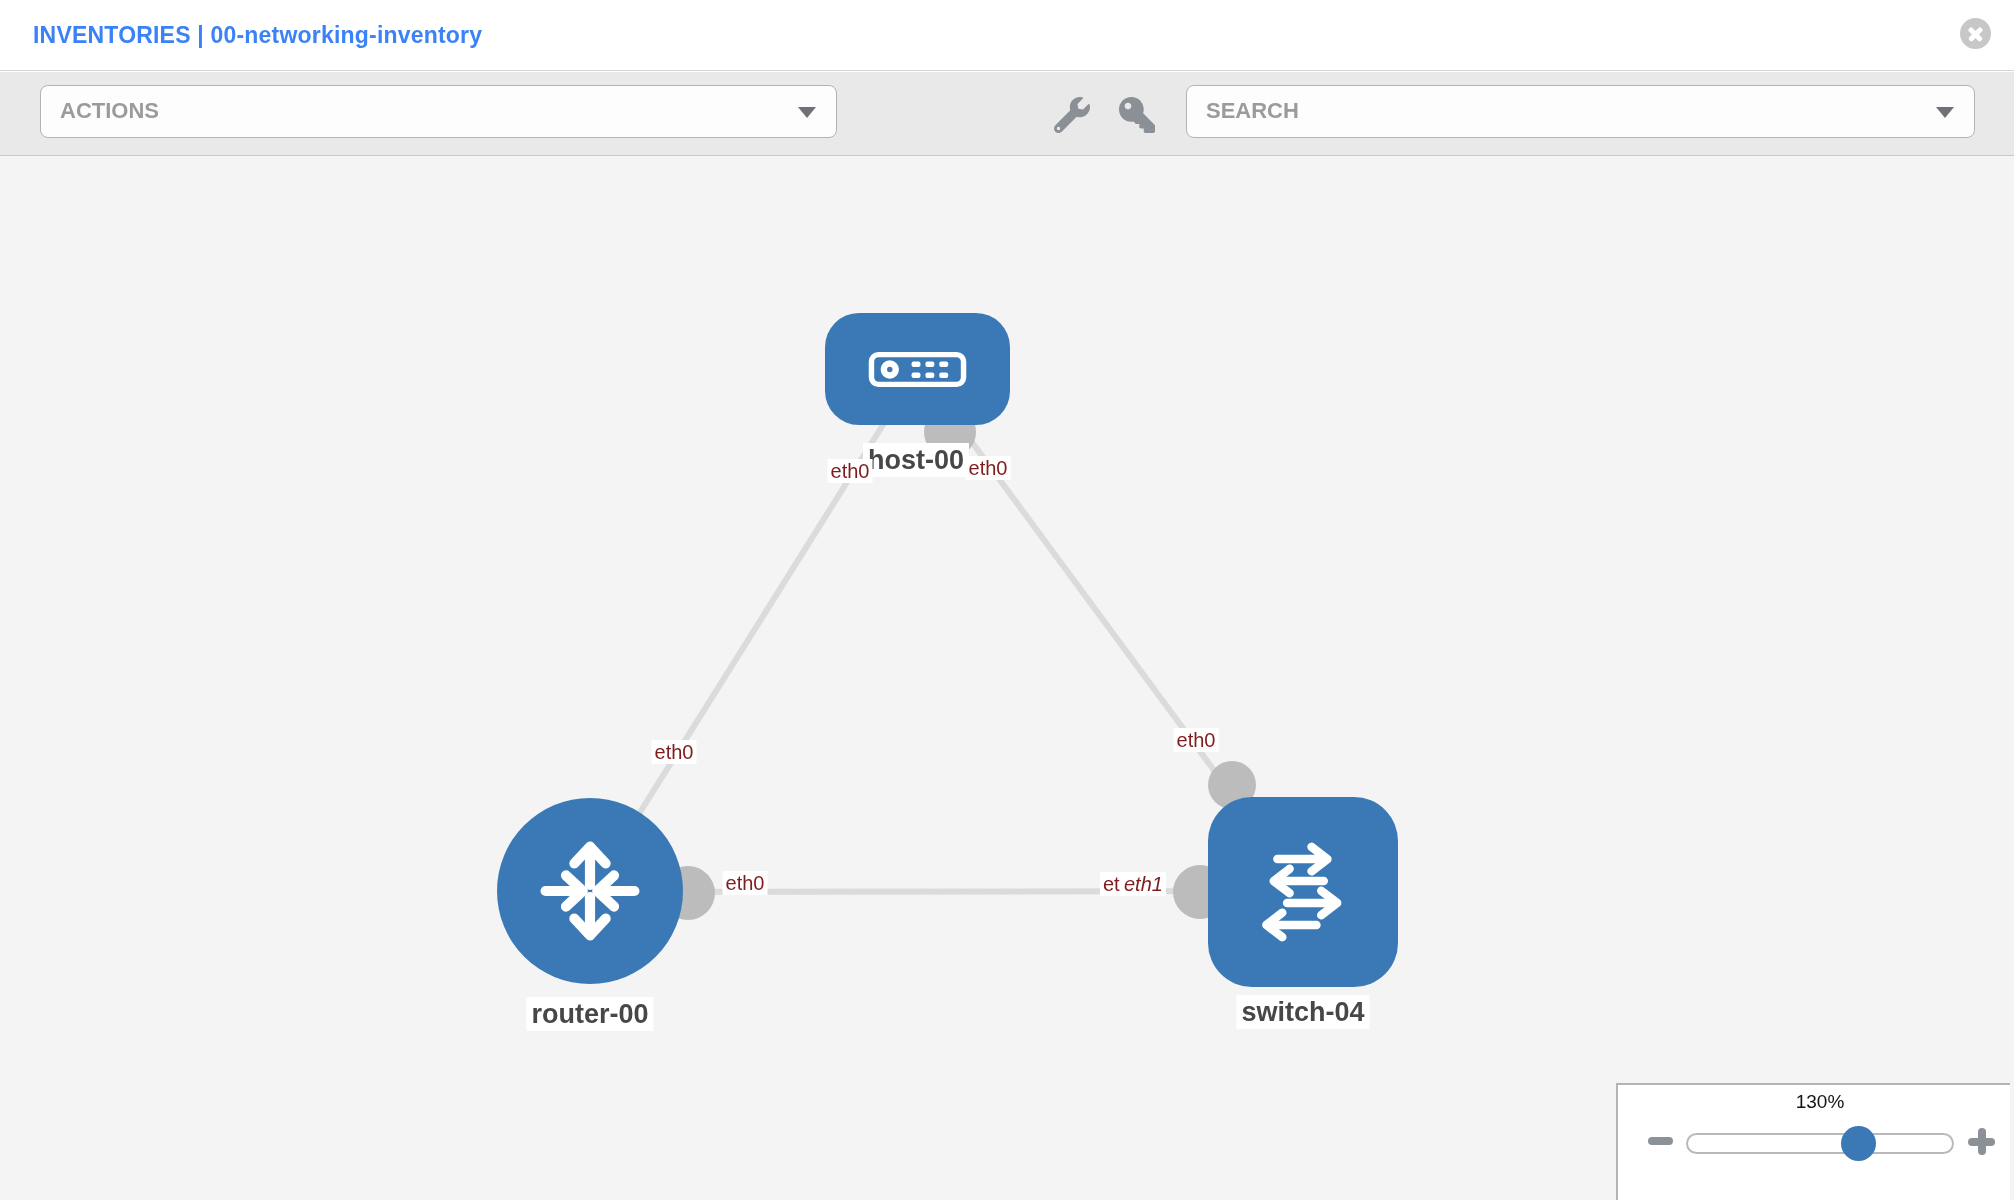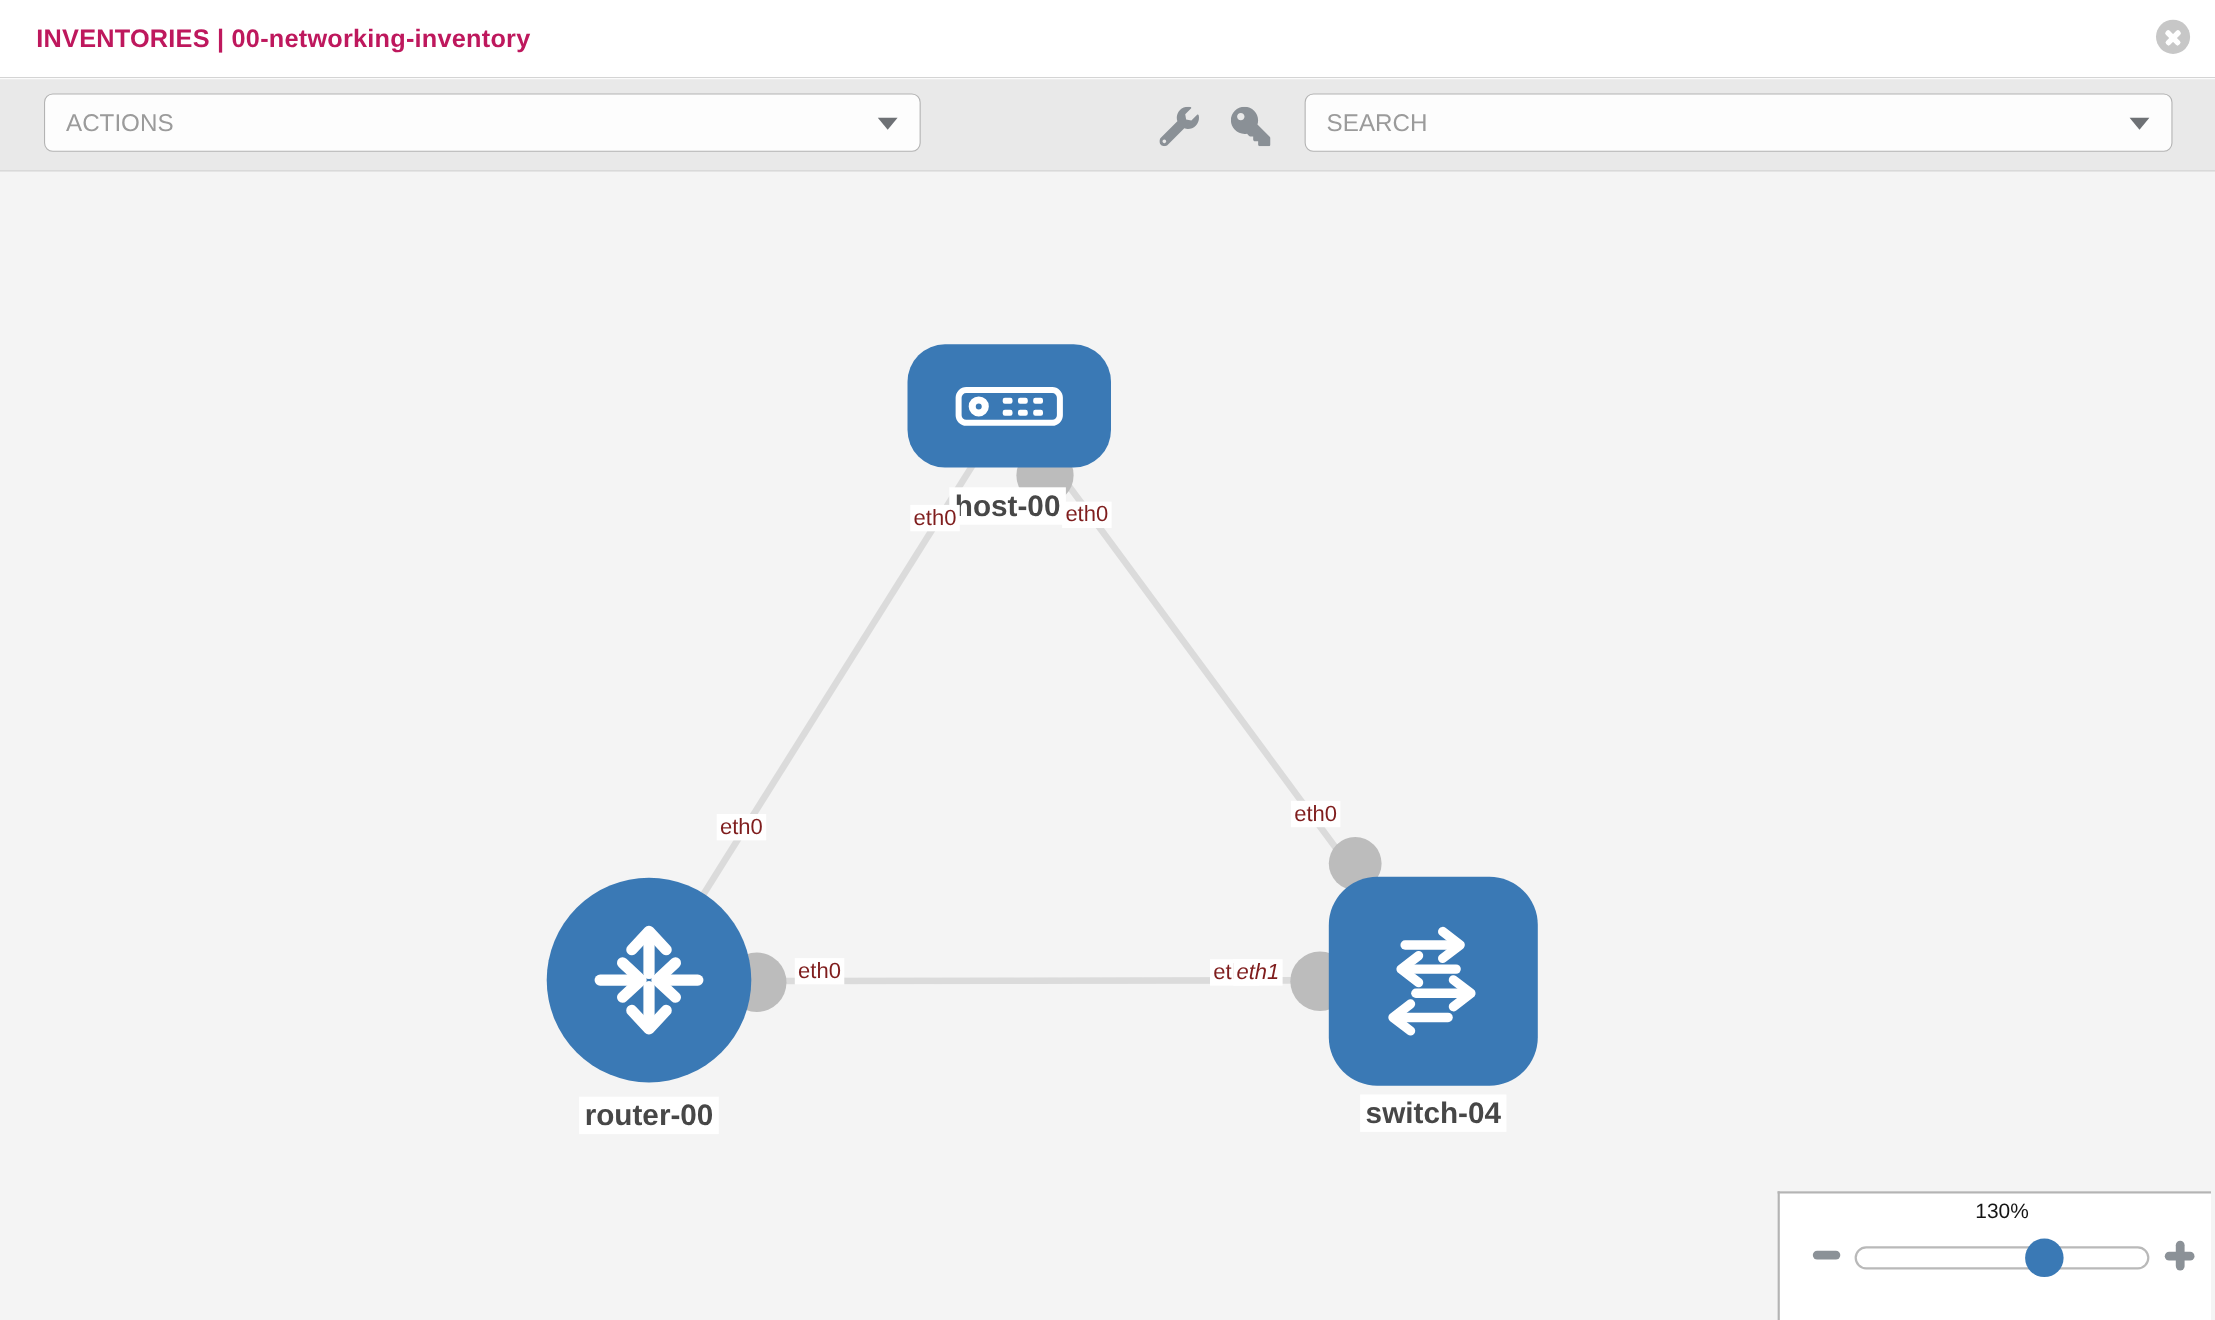--- a/index.html
+++ b/index.html
@@ -11,21 +11,21 @@
   }
   .app { position:relative; width:2014px; height:1200px; background:#fff; }
 
   
   .hdr {
     position:absolute; top:0; left:0; right:0; height:71px;
     background:#fff; border-bottom:1px solid #d4d4d4;
   }
   .hdr-title {
     position:absolute; left:33px; top:50%; transform:translateY(-50%);
-    font-size:23px; font-weight:bold; color:#be185d; letter-spacing:.2px;
+    font-size:23px; font-weight:bold; color:#3b82f6; letter-spacing:.2px;
   }
   .close-btn {
     position:absolute; right:23px; top:18px; width:31px; height:31px;
     border:none; border-radius:50%; background:#c7c7c7; cursor:pointer;
   }
   .close-x { position:absolute; inset:0; }
   .close-x::before, .close-x::after {
     content:""; position:absolute; left:7px; top:13.5px; width:17px; height:4.5px;
     background:#fff; border-radius:2px;
   }
@@ -33,22 +33,22 @@
   .close-x::after  { transform:rotate(-45deg); }
 
   
   .toolbar {
     position:absolute; top:72px; left:0; right:0; height:84px;
     background:#e9e9e9; border-bottom:1px solid #c9c9c9;
   }
   .select {
     position:absolute; top:13px; height:53px;
     background:#fdfdfd; border:1px solid #b3b3b3; border-radius:8px;
-    display:flex; align-items:center; padding:0 48px 0 19px;
-    font-size:22px; color:#9b9b9b; cursor:pointer;
+    display:flex; align-items:flex-start; padding:12px 48px 0 19px;
+    font-size:22px; color:#9b9b9b; cursor:pointer;font-weight:bold;
   }
   .select-actions { left:40px;  width:797px; }
   .select-search  { left:1186px; width:789px; }
   .caret {
     position:absolute; right:20px; top:50%; margin-top:-5px;
     width:0; height:0;
     border-left:9px solid transparent; border-right:9px solid transparent;
     border-top:11px solid #6e7175;
   }
   .tool-icon {

